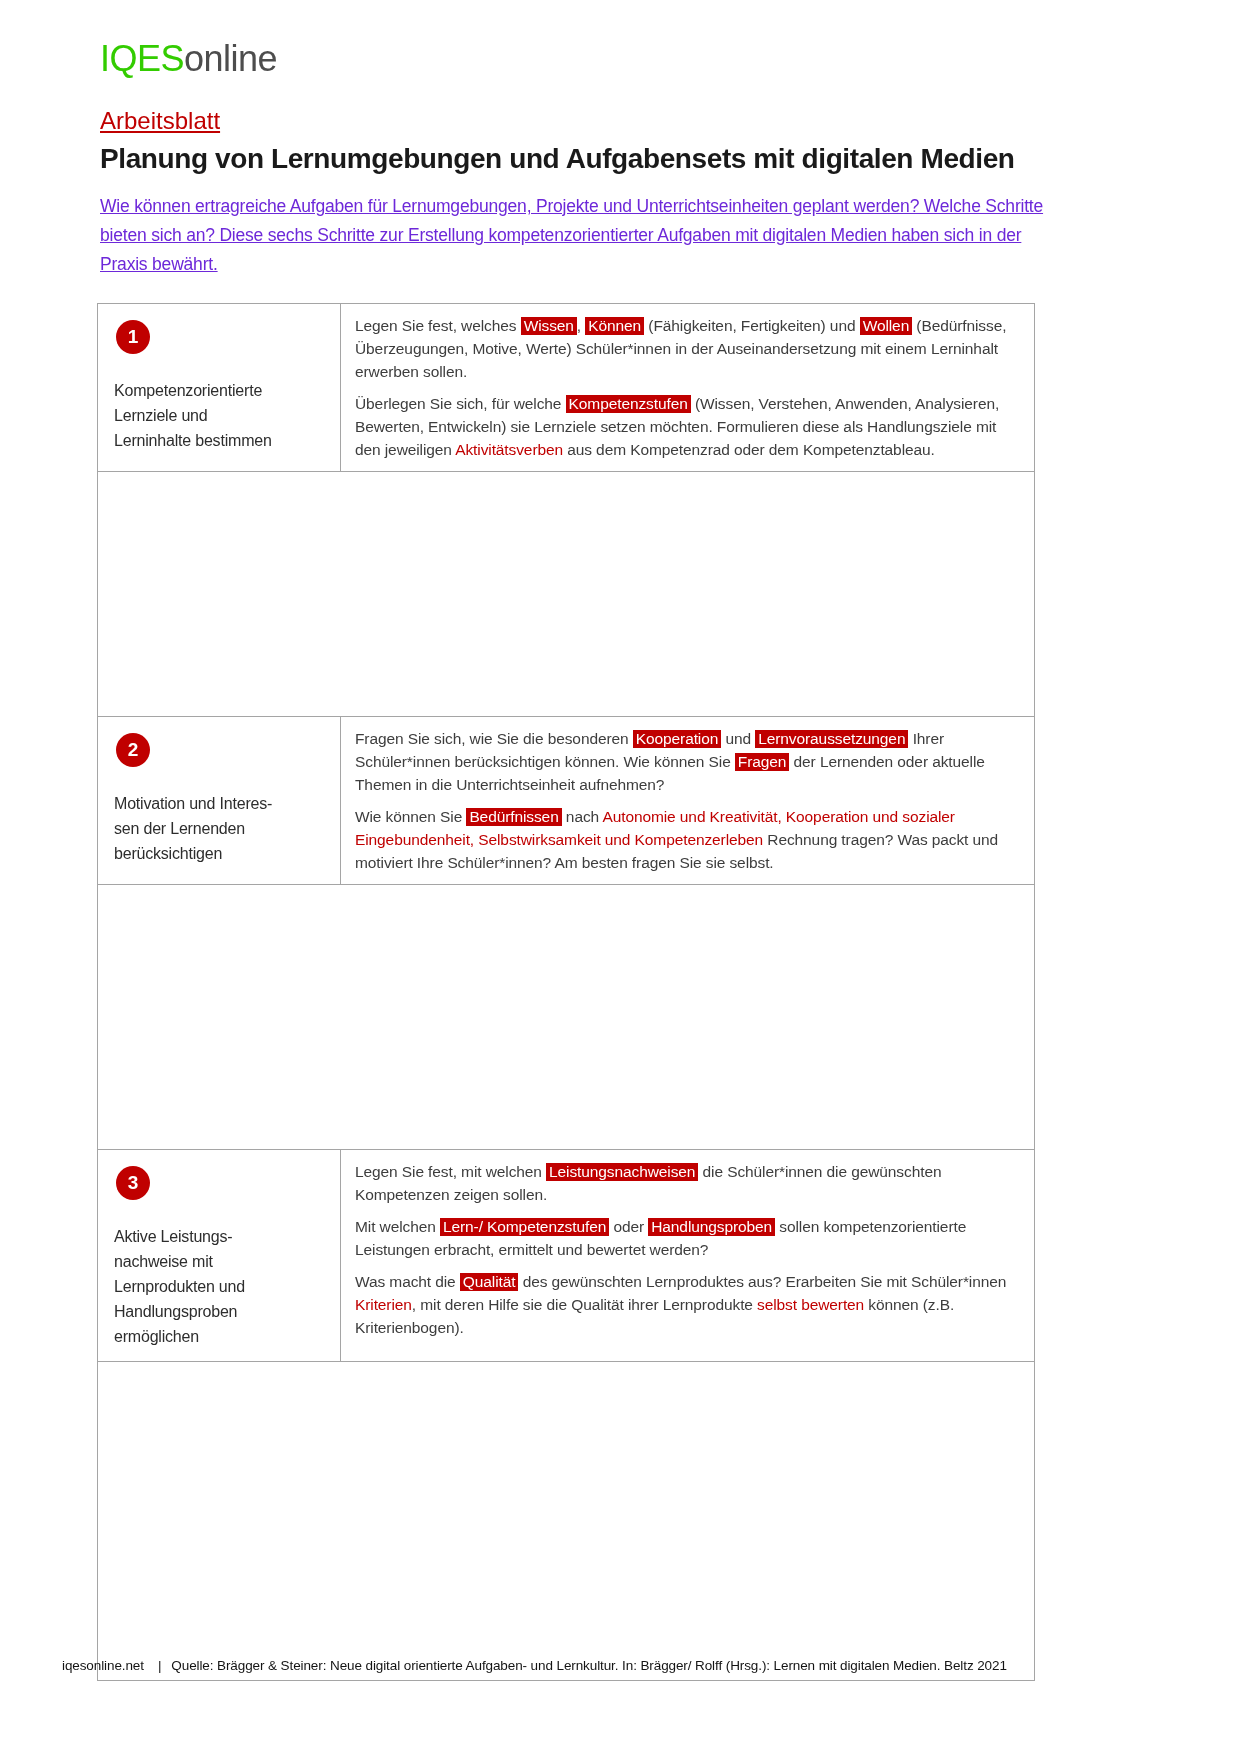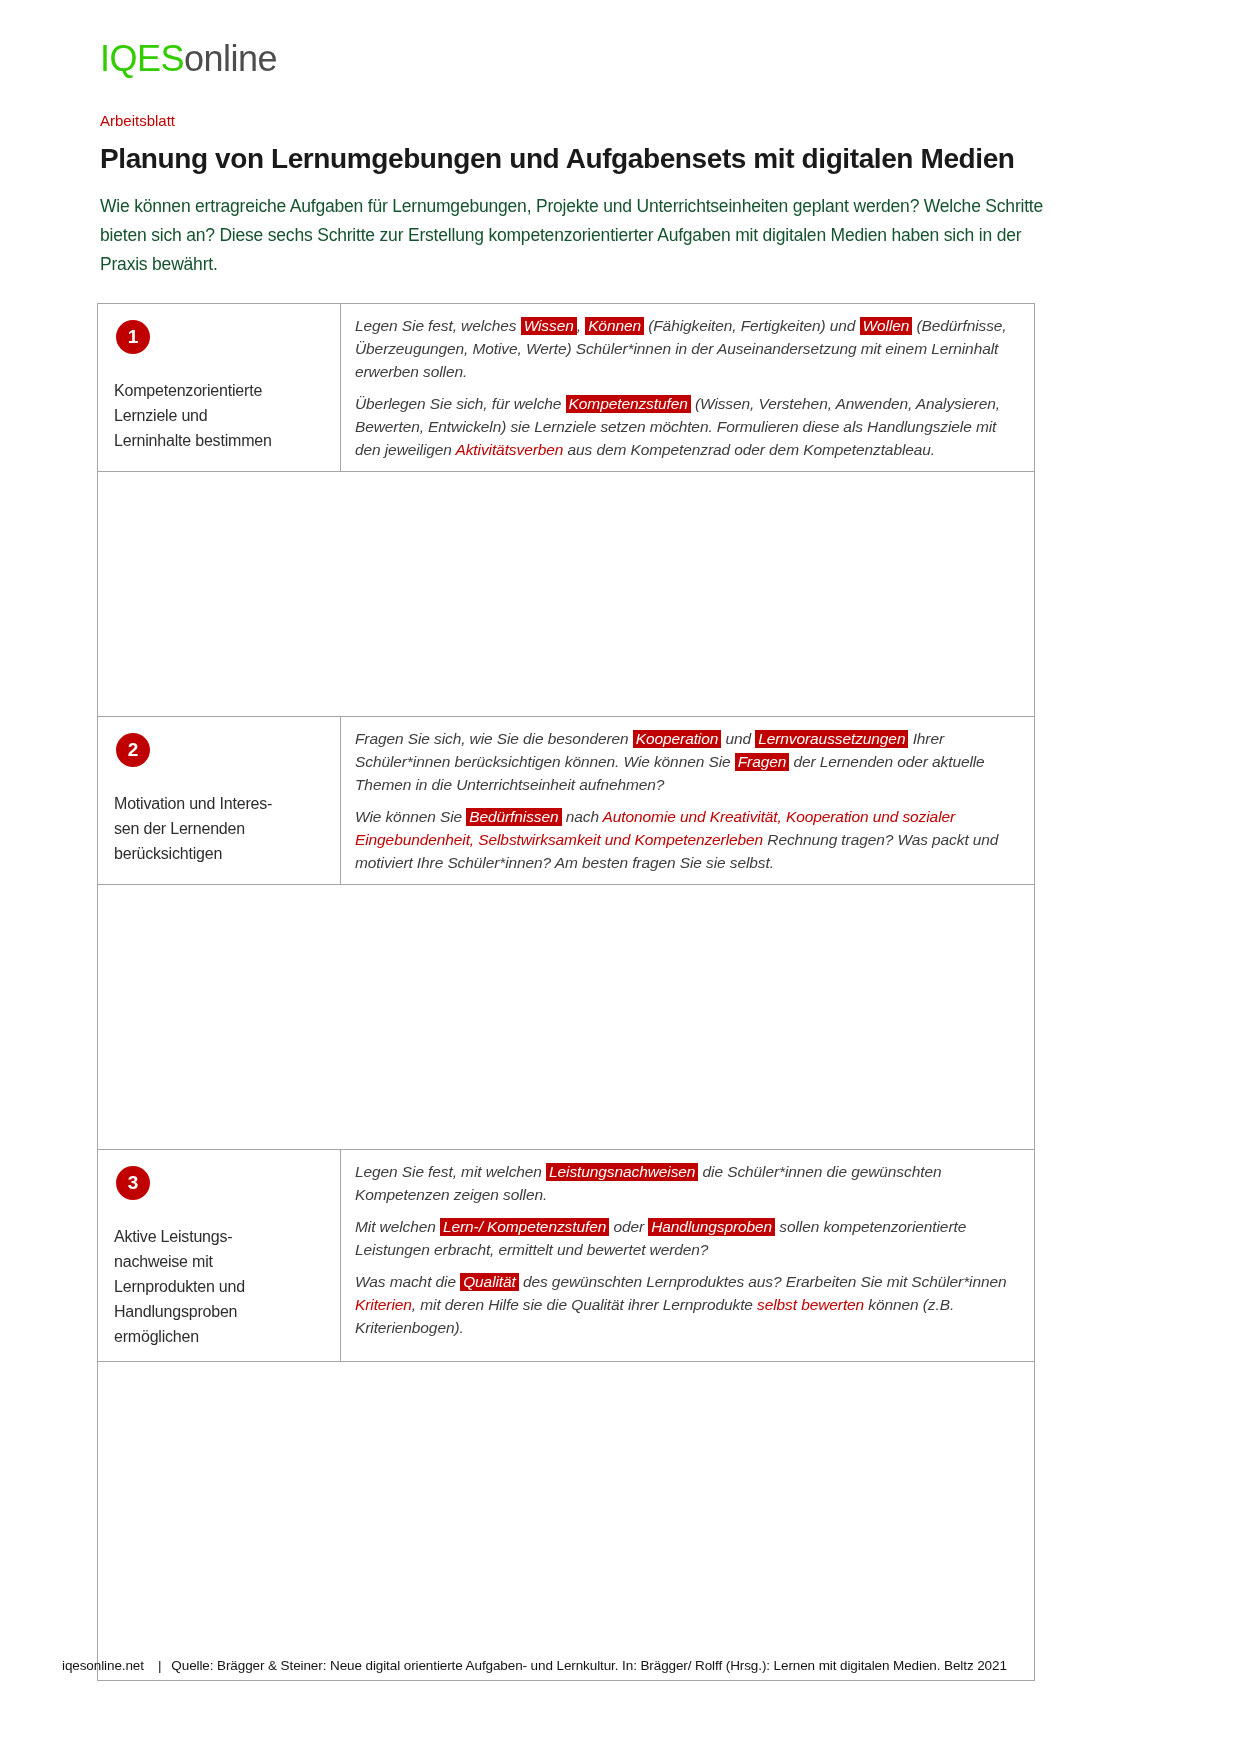--- a/index.html
+++ b/index.html
@@ -27,38 +27,40 @@
     font-size:36px;
     letter-spacing:-0.5px;
     line-height:38px;
   }
   .logo .logo-primary{color:var(--logo-green);}
   .logo .logo-secondary{color:var(--logo-gray);}
   
   .eyebrow{
     margin:30px 0 0 100px;
     color:var(--accent);
-    font-size:15px;
+    font-size:24px;
     line-height:26px;
+    text-decoration:underline;
   }
   .page-title{
     margin:6px 0 11px 100px;
     color:var(--heading-text);
     font-size:28px;
     font-weight:bold;
     letter-spacing:-0.4px;
     line-height:38px;
   }
   .intro{
     margin:14px 0 0 100px;
     width:950px;
-    color:#14532d;
+    color:#6d28d9;
     font-size:17.5px;
     line-height:29px;
     letter-spacing:-0.2px;
+    text-decoration:underline;
   }
   
   .worksheet-table{
     margin:24px 0 0 97px;
     width:938px;
     border:1px solid var(--border);
   }
   .step-header{
     display:flex;
     border-bottom:1px solid var(--border);
@@ -86,21 +88,21 @@
     letter-spacing:-0.2px;
   }
   .step-text-cell{
     flex:1 1 auto;
     padding:10px 14px 10px 14px;
     color:var(--body-text);
     font-size:15.5px;
     line-height:23px;
     letter-spacing:-0.1px;
   }
-  .step-text-cell p{margin:0 0 9px 0;font-style:italic;}
+  .step-text-cell p{margin:0 0 9px 0;}
   .step-text-cell p:last-child{margin-bottom:0;}
   .hl{
     background:var(--accent);
     color:#ffffff;
     padding:0 3px 1px 3px;
   }
   .red{color:var(--accent);}
   .step-writing-area{
     border-bottom:1px solid var(--border);
     background:#ffffff;

